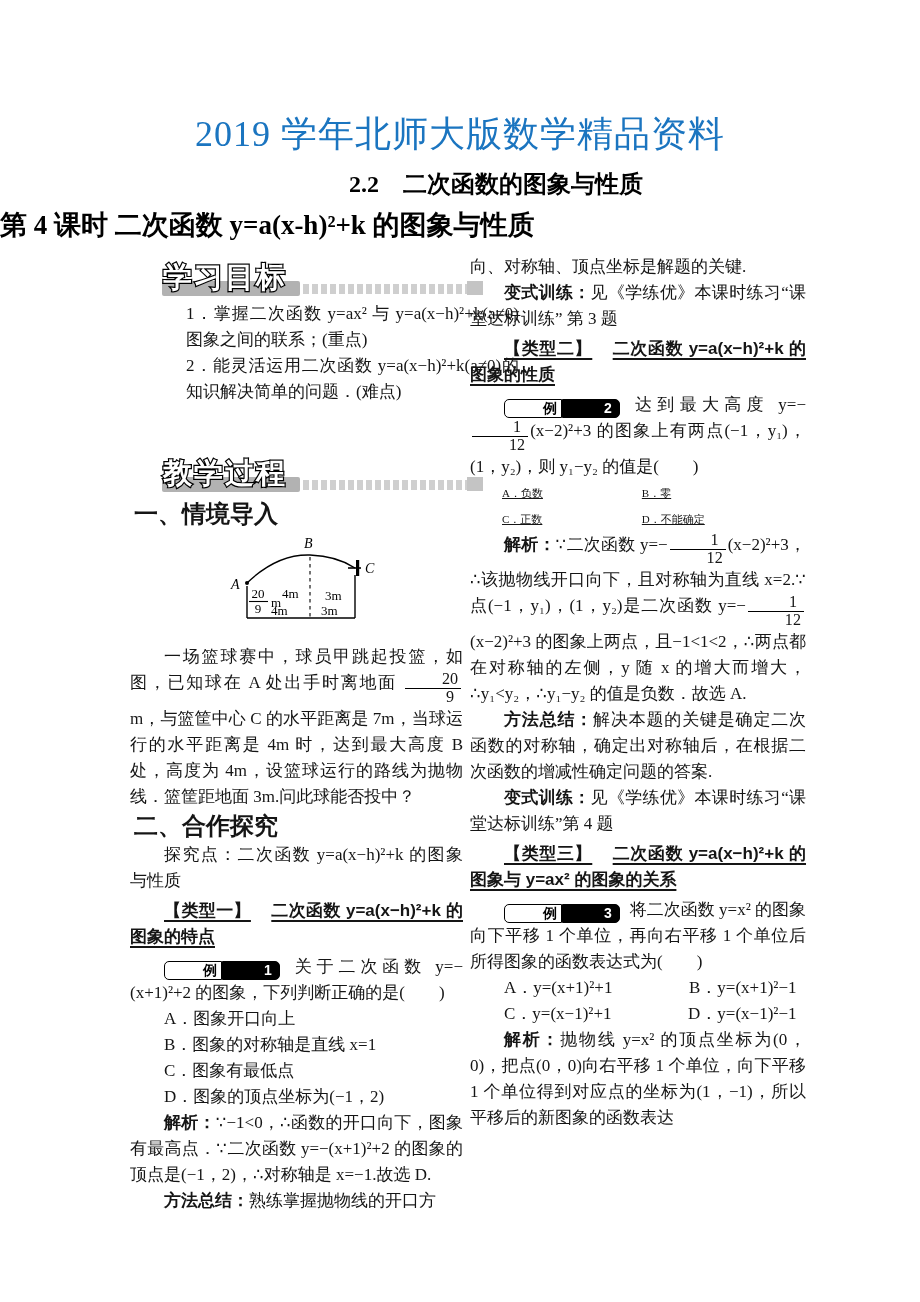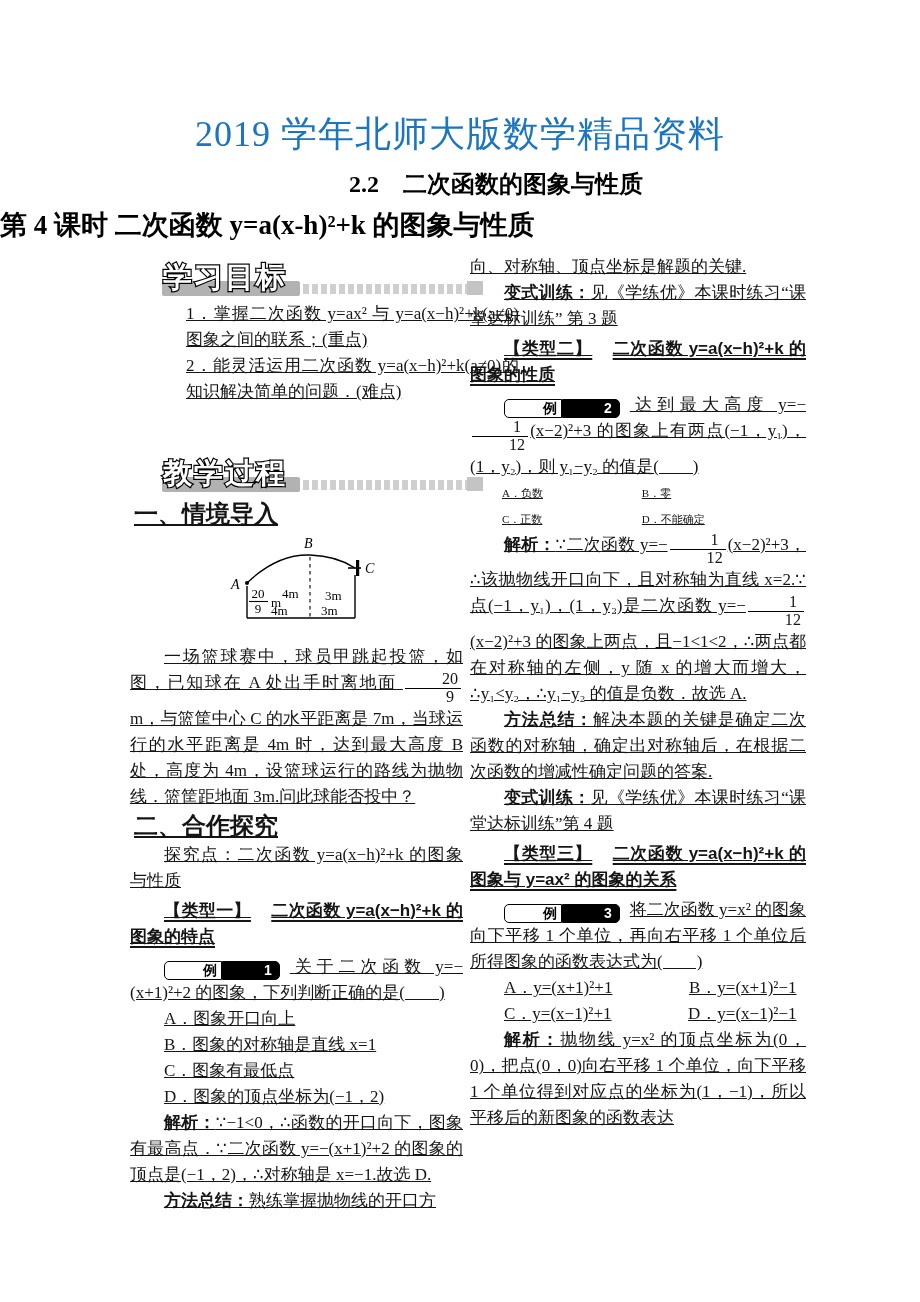--- a/index.html
+++ b/index.html
@@ -33,21 +33,21 @@
   .band-dots{
     position:absolute;height:10px;
     background-color:#cfcfcf;
     background-image:repeating-linear-gradient(90deg,#ffffff 0 3px,#cfcfcf 3px 9px);
   }
   .band-tail{position:absolute;height:14px;background:#c4c4c4;}
   
   .colA{position:absolute;left:142px;top:301px;width:333px;margin-left:44px;}
   .colB{position:absolute;left:130px;top:498px;width:333px;}
   .colR{position:absolute;left:470px;top:254px;width:336px;}
-  p{margin:0;font-size:17px;line-height:26px;text-align:justify;text-decoration:underline;}
+  p{margin:0;font-size:17px;line-height:26px;text-align:justify;}
   .ind{text-indent:2em;}
   .hei{font-family:"Liberation Sans","DejaVu Sans",sans-serif;font-weight:bold;margin-top:44px;}
   .subhead{font-size:24px;line-height:28px;margin:2px 4px;}
   .u{text-decoration:underline;text-decoration-thickness:1.5px;text-underline-offset:4px;}
   .type-line{margin-top:4px;margin-bottom:4px;}
   .type-line .t{margin-left:1.2em;}
   
   .exbadge{
     display:inline-flex;vertical-align:-3px;
     font-family:"Liberation Sans","DejaVu Sans",sans-serif;

